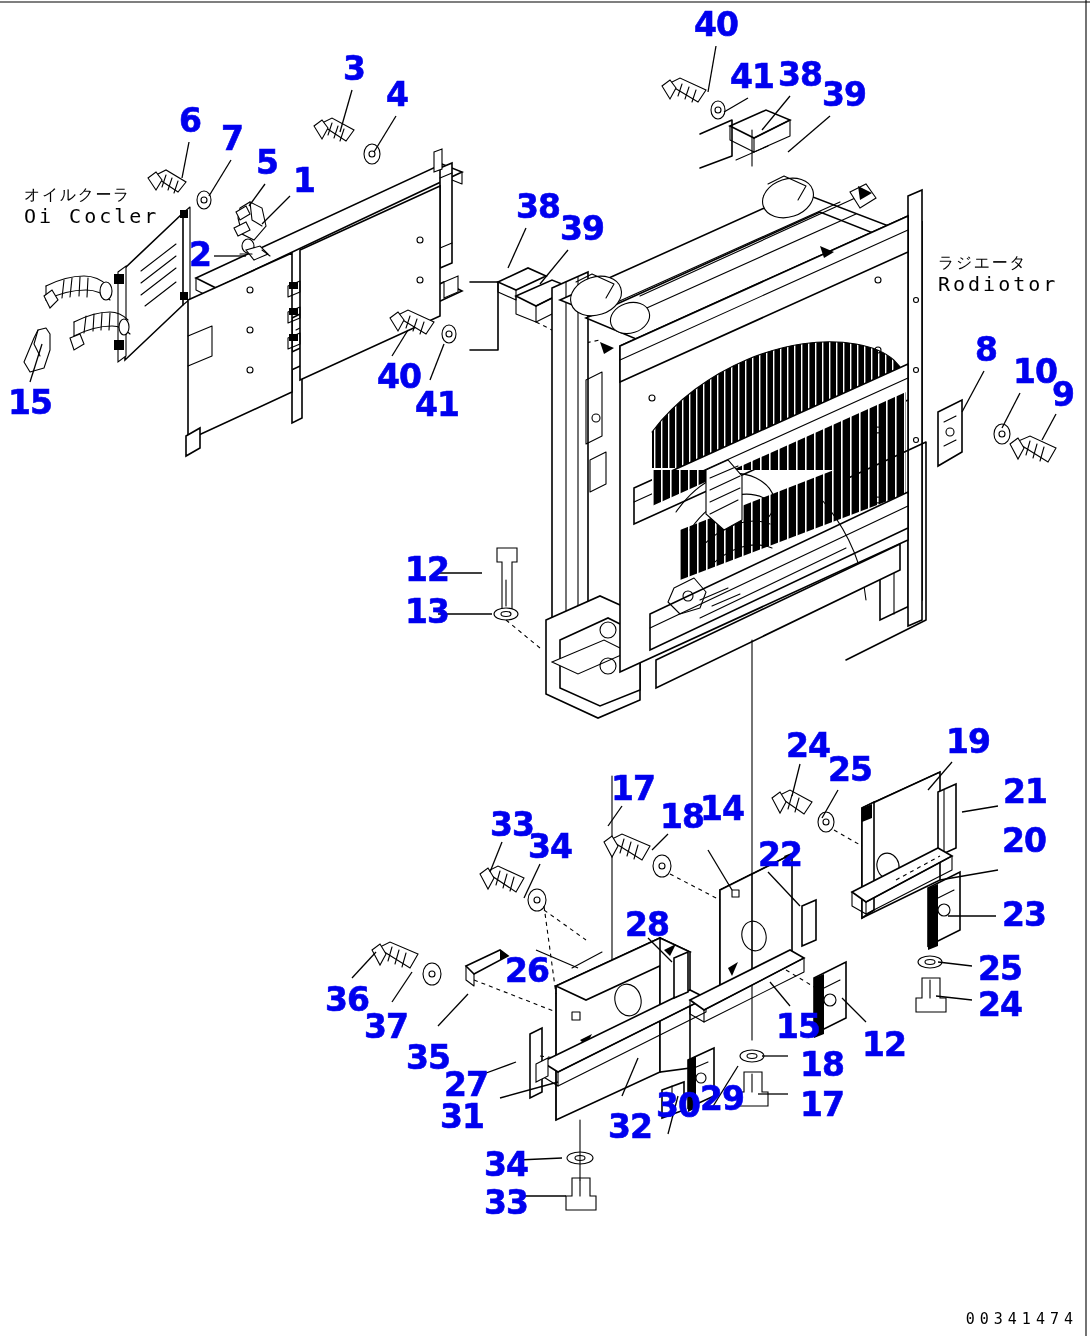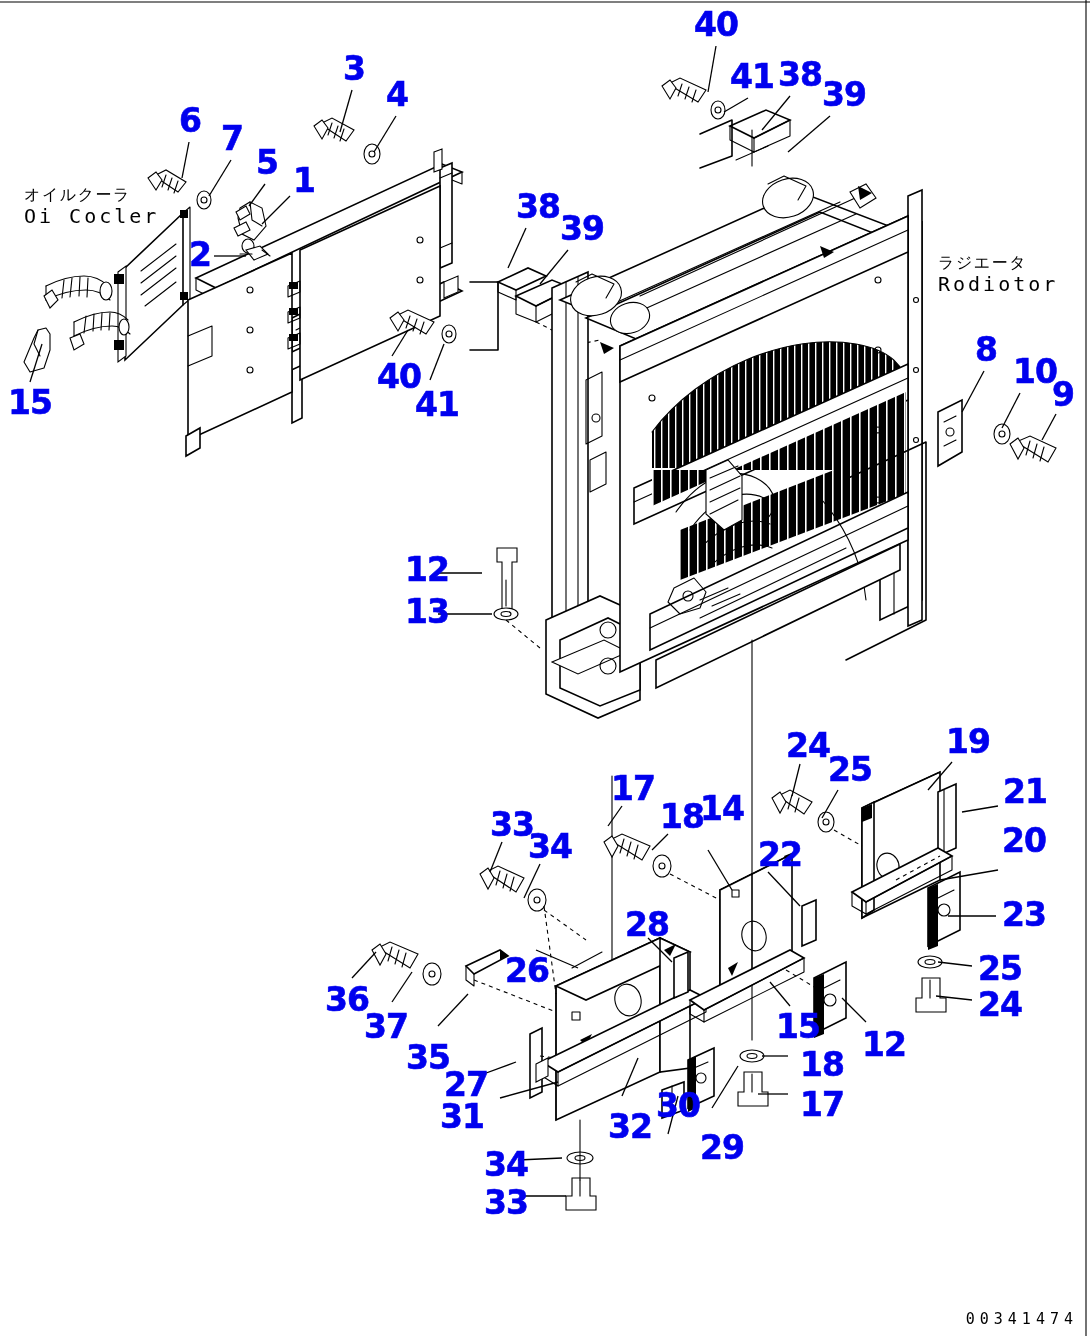--- a/index.html
+++ b/index.html
@@ -637,21 +637,21 @@
       <div class="callout" style="left: 364px; top: 1010px;">37</div>
       <div class="callout" style="left: 978px; top: 988px;">24</div>
       <div class="callout" style="left: 406px; top: 1032px; margin-top: 9px;">35</div>
       <div class="callout" style="left: 776px; top: 1010px;">15</div>
       <div class="callout" style="left: 800px; top: 1048px;">18</div>
       <div class="callout" style="left: 862px; top: 1028px;">12</div>
       <div class="callout" style="left: 444px; top: 1068px;">27</div>
       <div class="callout" style="left: 800px; top: 1088px;">17</div>
       <div class="callout" style="left: 440px; top: 1100px;">31</div>
       <div class="callout" style="left: 608px; top: 1110px;">32</div>
-      <div class="callout" style="left: 700px; top: 1131px;">29</div>
+      <div class="callout" style="left: 700px; top: 1082px;">29</div>
       <div class="callout" style="left: 656px; top: 1089px;">30</div>
       <div class="callout" style="left: 484px; top: 1148px;">34</div>
       <div class="callout" style="left: 484px; top: 1186px;">33</div>
     </div>
 
   <div id="doc-id">00341474</div>
 
 </div>
 
 </body></html>

